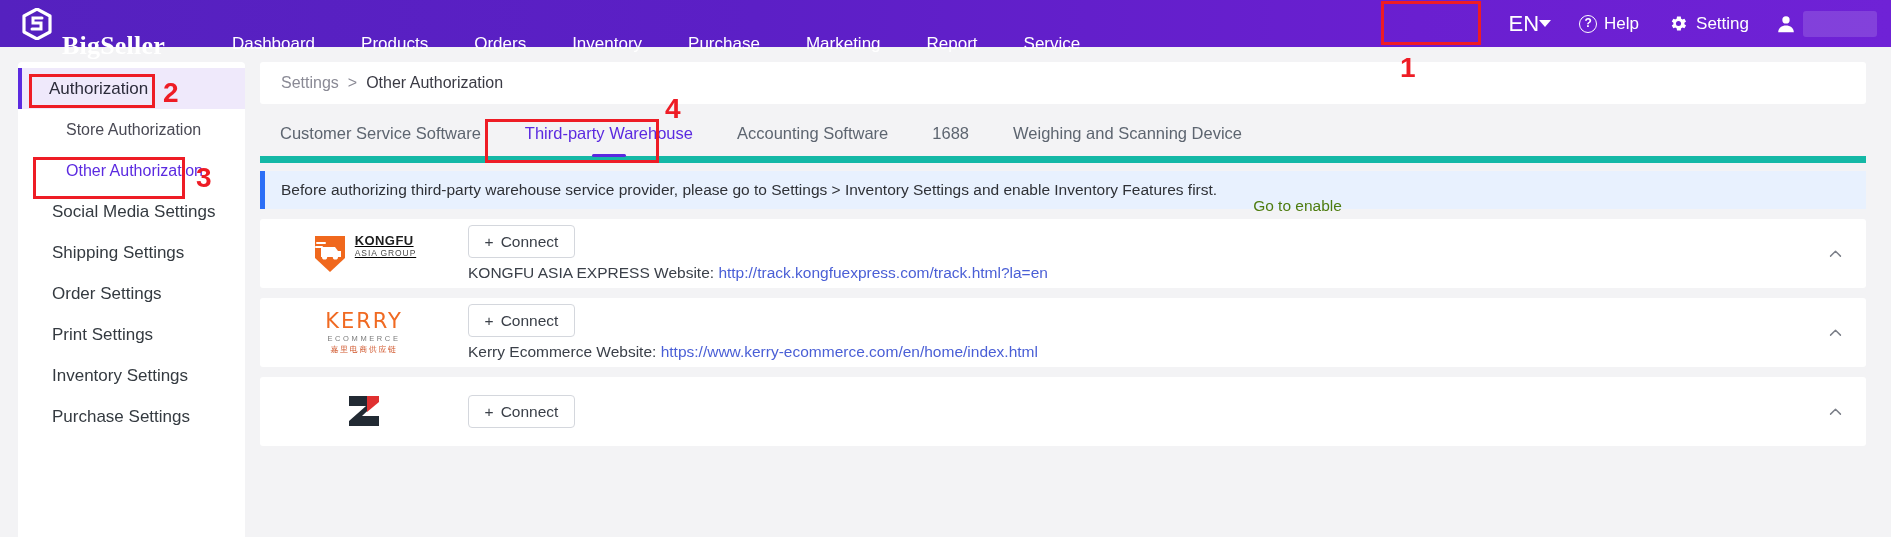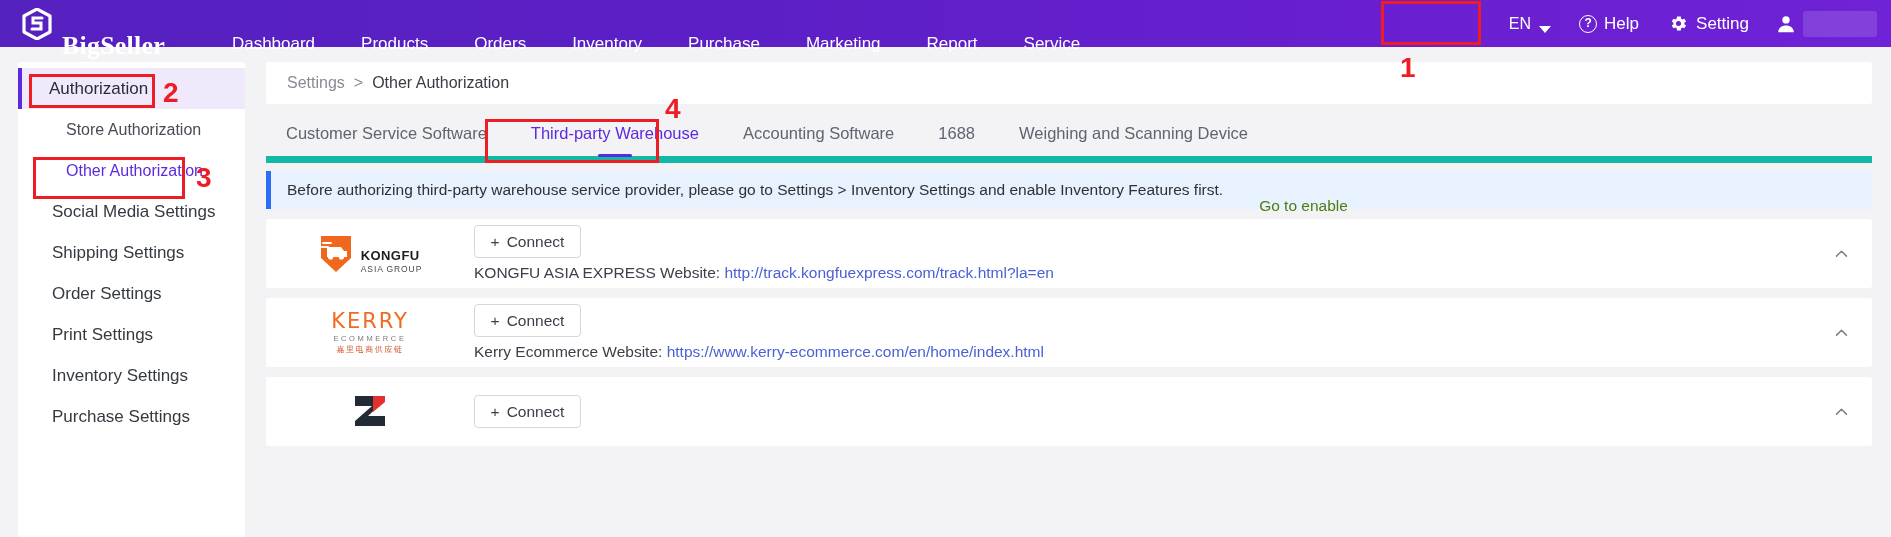--- a/index.html
+++ b/index.html
@@ -20,21 +20,21 @@
   }
   .brand { display: flex; align-items: center; gap: 10px; padding-left: 22px; padding-right: 44px; }
   .brand-logo { width: 30px; height: 32px; display: block; }
   .brand-name { font-size: 26px; font-weight: bold; font-family: "Liberation Serif", serif; letter-spacing: .2px; margin-top: 45px; }
   .navitems { display: flex; align-items: center; height: 58px; margin-top: 41px; }
   .navitem {
     font-size: 17px; color: #fff; padding: 0 23px; height: 47px;
     display: flex; align-items: center; cursor: pointer; white-space: nowrap;
   }
   .nav-right { margin-left: auto; display: flex; align-items: center; height: 47px; padding-right: 14px; }
-  .lang { display: flex; align-items: flex-end; gap: 8px; font-size: 16px; padding: 0 14px; cursor: pointer; }
+  .lang { display: flex; align-items: center; gap: 0; font-size: 22px; padding: 0 14px; cursor: pointer; }
   .caret { width: 0; height: 0; border-left: 6px solid transparent; border-right: 6px solid transparent; border-top: 7px solid #fff; }
   .help { display: flex; align-items: center; gap: 7px; font-size: 17px; padding: 0 14px; cursor: pointer; }
   .setting { display: flex; align-items: center; gap: 8px; font-size: 17px; padding: 0 16px; cursor: pointer; }
   .circ-q {
     width: 18px; height: 18px; border: 1.6px solid #fff; border-radius: 50%;
     font-size: 12px; line-height: 15px; text-align: center; font-weight: bold;
   }
   .avatar-wrap { display: flex; align-items: center; gap: 6px; padding-left: 10px; }
   .avatar-icon { width: 22px; height: 22px; }
   .name-blur { width: 74px; height: 26px; background: rgba(255,255,255,.14); border-radius: 3px; }
@@ -51,21 +51,21 @@
     position: relative;
   }
   .side-item.group { background: #efe9fb; color: #2b2b3a; font-size: 17px; padding-left: 31px; }
   .side-item.group::before {
     content: ""; position: absolute; left: 0; top: 0; width: 4px; height: 100%; background: #5b2ae0;
   }
   .side-item.sub { padding-left: 48px; font-size: 16px; color: #4a4a55; }
   .side-item.sub.active { color: #5b2ae0; }
 
   
-  .main { position: absolute; left: 266px; top: 62px; width: 1606px; }
+  .main { position: absolute; left: 260px; top: 62px; width: 1606px; }
   .breadcrumb {
     background: #fff; height: 42px; border-radius: 3px;
     display: flex; align-items: center; padding-left: 21px;
     font-size: 16px; color: #3a3a44;
   }
   .crumb-muted { color: #8a8a95; }
   .crumb-sep { margin: 0 9px; color: #8a8a95; }
 
   .tabrow {
     margin-top: 12px; height: 47px; display: flex; align-items: flex-end;
@@ -104,21 +104,21 @@
     font-family: "Liberation Sans", sans-serif;
   }
   .site-line { font-size: 15.5px; color: #3b4049; }
   .site-line a { color: #4a5fd6; text-decoration: none; text-align: center; }
   .chev {
     position: absolute; right: 22px; top: 50%; transform: translateY(-50%);
     width: 17px; height: 17px; cursor: pointer;
   }
 
   
-  .kongfu { display: flex; align-items: flex-end; gap: 7px; }
+  .kongfu { display: flex; align-items: flex-start; gap: 7px; text-decoration: underline; }
   .kongfu-txt1 { font-size: 13px; font-weight: bold; color: #1d1d1d; letter-spacing: .4px; line-height: 1.1; }
   .kongfu-txt2 { font-size: 8.5px; color: #4a4a4a; letter-spacing: .9px; }
   
   .kerry { text-align: center; }
   .kerry-txt1 { font-size: 21px; color: #f06a22; letter-spacing: 2px; font-family: "DejaVu Sans", sans-serif; line-height: 1; }
   .kerry-txt2 { font-size: 7.5px; color: #7a7a7a; letter-spacing: 2.6px; margin-top: 2px; }
   .kerry-txt3 { font-size: 8px; color: #d0552a; letter-spacing: 1.6px; margin-top: 1px; }
 
   
   .anno-box { position: absolute; border: 3px solid #ee1c25; pointer-events: none; z-index: 40; }

